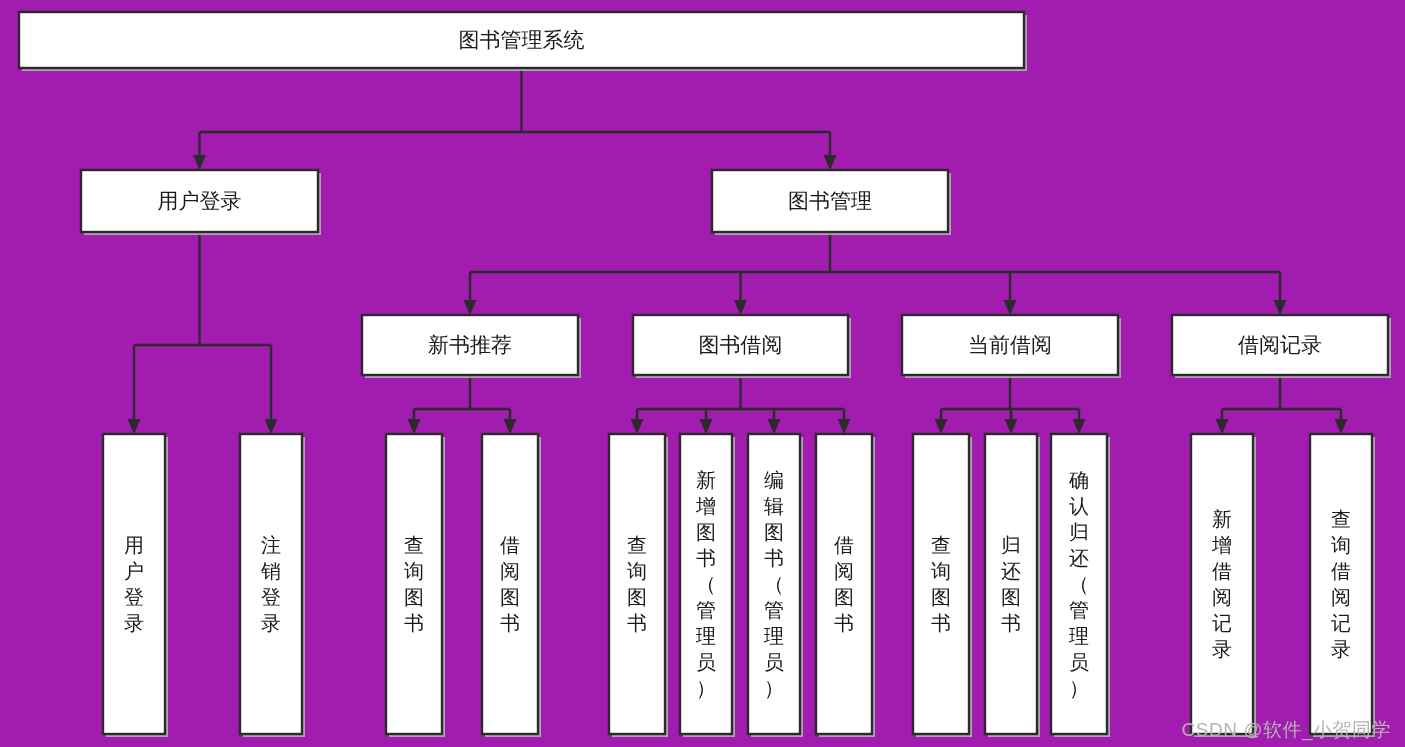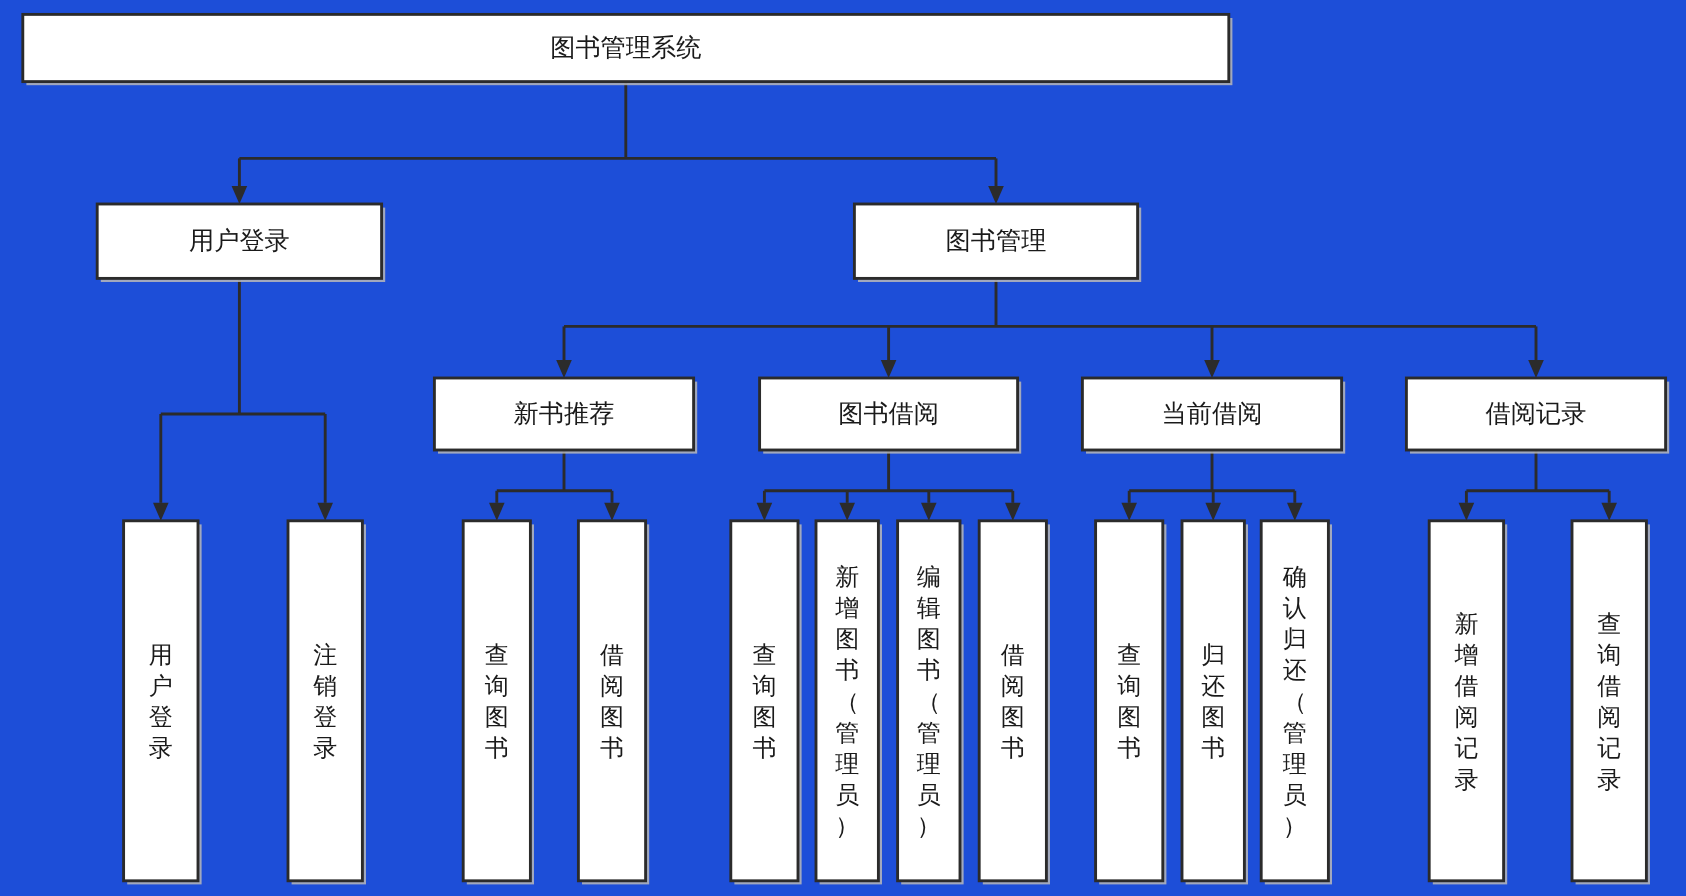--- a/index.html
+++ b/index.html
@@ -10,21 +10,21 @@
   body {
     width: 1405px;
     height: 747px;
     font-family: "Liberation Sans", "DejaVu Sans", sans-serif;
     overflow: hidden;
   }
   #diagram-root {
     position: relative;
     width: 1405px;
     height: 747px;
-    background: #1d4ed8;
+    background: #a21caf;
   }
   svg.canvas {
     position: absolute;
     top: 0;
     left: 0;
     width: 1405px;
     height: 747px;
     display: block;
   }
   .node-box {
@@ -270,13 +270,14 @@
         <g>
           <text x="1341" y="526.28" class="leaf-label">查</text>
           <text x="1341" y="552.28" class="leaf-label">询</text>
           <text x="1341" y="578.28" class="leaf-label">借</text>
           <text x="1341" y="604.28" class="leaf-label">阅</text>
           <text x="1341" y="630.28" class="leaf-label">记</text>
           <text x="1341" y="656.28" class="leaf-label">录</text>
         </g>
       </g>
   </svg>
+  <div class="watermark">CSDN @软件_小贺同学</div>
 </div>
 
 </body></html>

